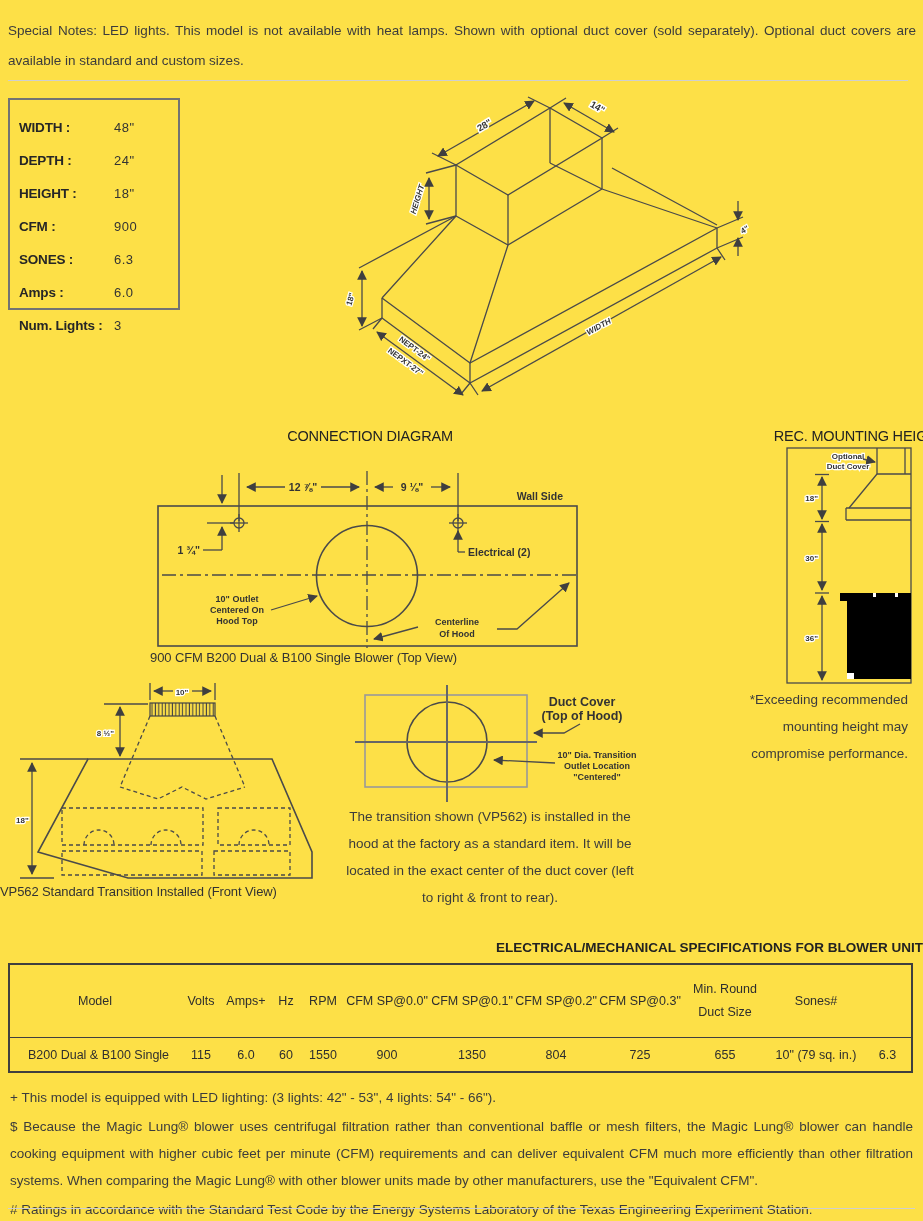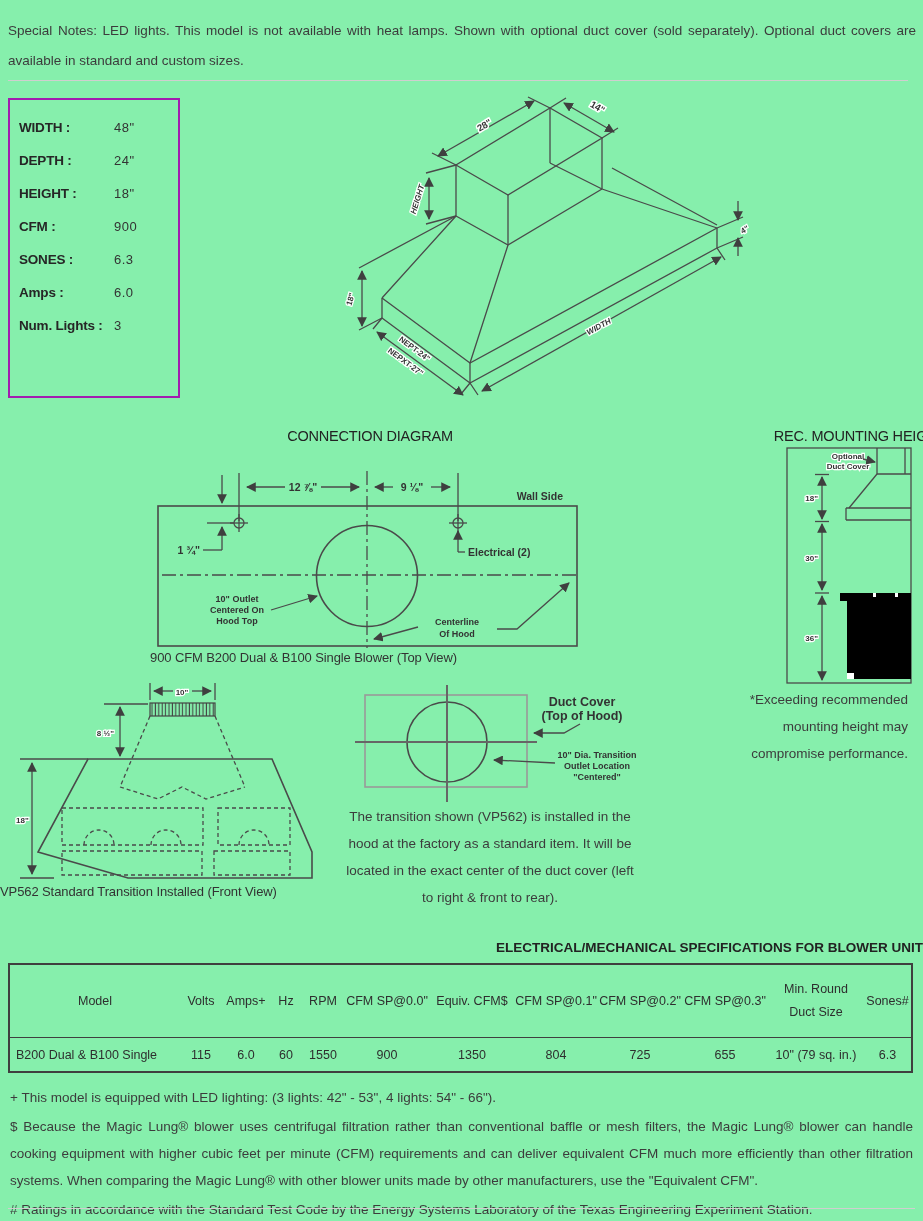--- a/index.html
+++ b/index.html
@@ -1,25 +1,25 @@
 <!DOCTYPE html>
 <html><head>
 <meta charset="utf-8">
 <style>
   html,body{margin:0;padding:0;background:#fff;}
-  .page{position:relative;width:923px;height:1221px;background:#86efac;overflow:hidden;
+  .page{position:relative;width:923px;height:1221px;background:#fde047;overflow:hidden;
         font-family:"Liberation Sans",sans-serif;color:#3a3a3a;}
   .abs{position:absolute;}
   .notes{left:8px;top:2px;width:908px;font-size:13.5px;line-height:30px;text-align:justify;color:#3c3c3c;}
   .hr{border-top:1.5px solid #cfcfcf;height:0;}
   .hr1{left:8px;top:80px;width:900px;}
   .hr2{left:8px;top:1208px;width:907px;}
 
   
-  .specbox{left:8px;top:98px;width:172px;height:300px;border:2px solid #a21caf;box-sizing:border-box;padding-top:11px;}
+  .specbox{left:8px;top:98px;width:172px;height:212px;border:2px solid #737373;box-sizing:border-box;padding-top:11px;}
   .specrow{display:flex;align-items:center;height:33px;padding-left:9px;}
   .speclab{width:95px;font-size:13.5px;font-weight:bold;color:#262626;letter-spacing:-0.2px;}
   .specval{font-size:13px;color:#333;letter-spacing:0.5px;}
 
   
   .sect-title{font-size:14.5px;font-weight:normal;color:#222;text-align:center;letter-spacing:-0.2px;}
   .caption{font-size:13px;color:#333;text-align:left;letter-spacing:-0.1px;}
   .mount-note{left:718px;top:686px;width:190px;font-size:13.5px;line-height:27px;text-align:right;color:#3c3c3c;}
   .trans-para{left:342px;top:803px;width:296px;font-size:13.5px;line-height:27px;text-align:center;color:#3c3c3c;}
 
@@ -37,21 +37,21 @@
   .dsh{stroke-dasharray:4 3;}
 
   
   .tbl-title{left:0;top:940px;width:923px;font-size:13.5px;font-weight:bold;color:#222;text-align:right;}
   .tbl{left:8px;top:963px;width:905px;border:2px solid #3f3f3f;box-sizing:border-box;}
   .trow{display:grid;grid-template-columns:170px 42px 48px 32px 42px 86px 84px 84px 84px 86px 96px 1fr;}
   .thead{height:72px;border-bottom:1.8px solid #3f3f3f;}
   .tdata{height:33px;}
   .tc{display:flex;align-items:center;justify-content:center;white-space:nowrap;font-size:12.5px;color:#2e2e2e;}
   .thead .tc{font-weight:normal;}
-  .tc.left{justify-content:flex-start;padding-left:6px;}
+  .tc.left{justify-content:flex-start;padding-left:18px;}
   .tc.twoline{flex-direction:column;line-height:23px;}
 
   .footnotes{left:8px;top:1082px;width:907px;font-size:13.5px;line-height:27px;color:#3c3c3c;}
   .footnotes p{margin:2px;}
   .footnotes p.just{text-align:justify;}
 </style>
 </head>
 <body>
 
 <div class="page">
@@ -305,21 +305,20 @@
 
   <div class="abs tbl-title">ELECTRICAL/MECHANICAL SPECIFICATIONS FOR BLOWER UNIT</div>
   <div class="abs tbl">
     <div class="trow thead">
       <div class="tc">Model</div>
       <div class="tc">Volts</div>
       <div class="tc">Amps+</div>
       <div class="tc">Hz</div>
       <div class="tc">RPM</div>
       <div class="tc">CFM SP@0.0"</div>
-      <div class="tc">Equiv. CFM$</div>
       <div class="tc">CFM SP@0.1"</div>
       <div class="tc">CFM SP@0.2"</div>
       <div class="tc">CFM SP@0.3"</div>
       <div class="tc twoline">
         <span>Min. Round</span>
         <span>Duct Size</span>
       </div>
       <div class="tc">Sones#</div>
     </div>
     <div class="trow tdata">

